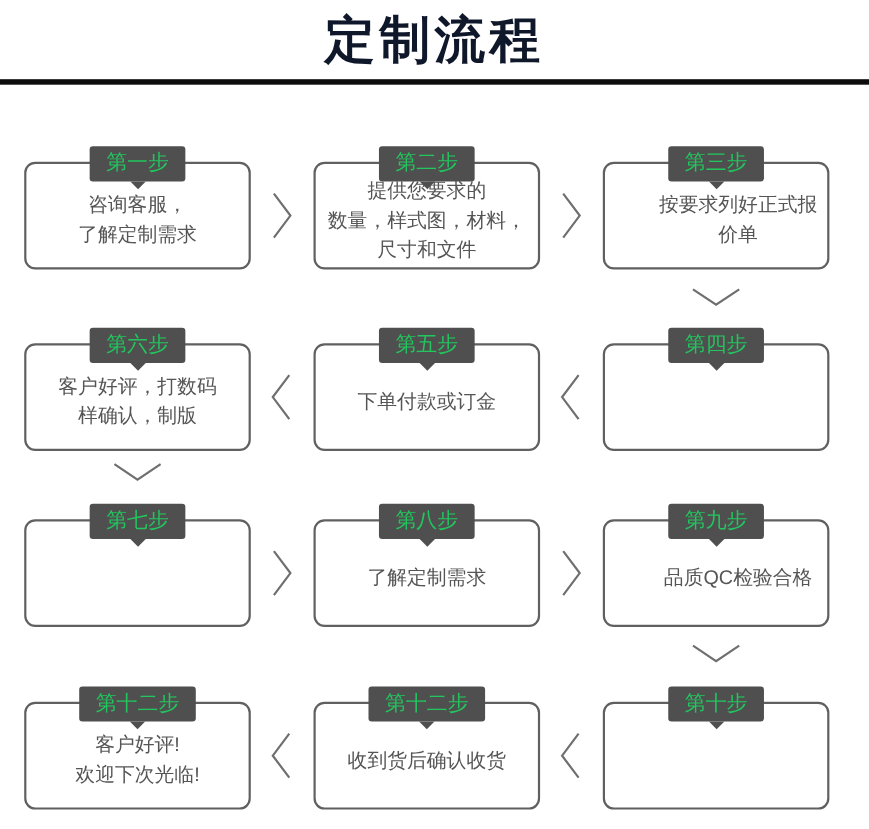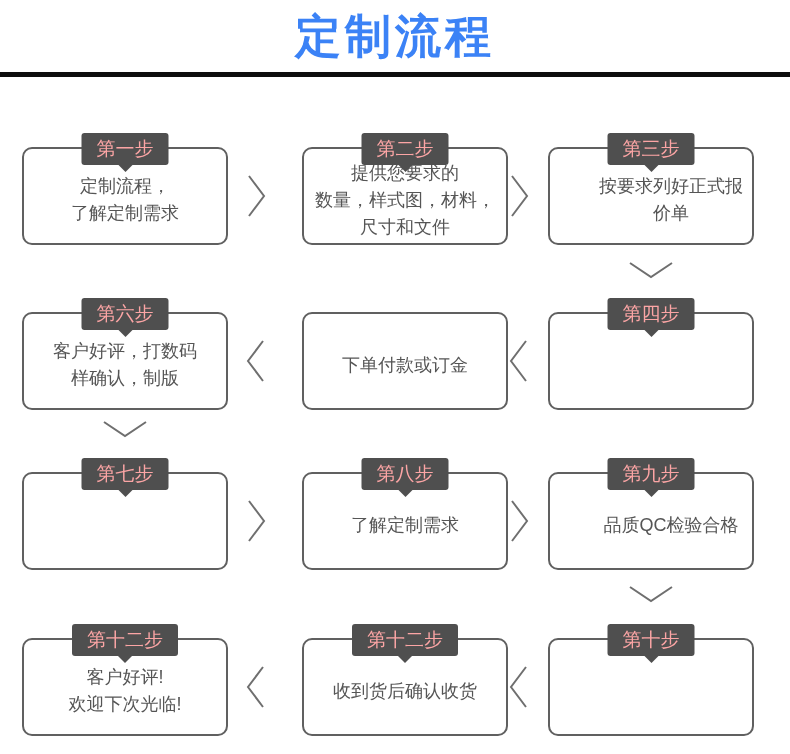--- a/index.html
+++ b/index.html
@@ -2,39 +2,39 @@
 <html><head>
 <meta charset="utf-8">
 <style>
   html,body{margin:0;padding:0;background:#ffffff;}
   body{font-family:"Liberation Sans","DejaVu Sans",sans-serif;}
   .canvas{position:relative;width:790px;height:754px;background:#fff;overflow:hidden;}
 
   
   .page-title{position:absolute;top:4px;left:0;width:790px;height:64px;
     text-align:center;font-size:46px;line-height:64px;font-weight:900;
-    color:#3b82f6;letter-spacing:4px;}
+    color:#0f172a;letter-spacing:4px;}
   .title-rule{position:absolute;top:72px;left:0;width:790px;height:5px;background:#0d0d0d;}
 
   
   .step{position:absolute;width:206px;height:98px;box-sizing:border-box;
     border:2px solid #606060;border-radius:10px;background:#fff;
     display:flex;flex-direction:column;justify-content:center;align-items:center;
     padding:14px 6px 6px 6px;}
   .step .text{font-size:18px;line-height:27px;color:#555;text-align:center;
     white-space:pre-line;}
   .tab{position:absolute;top:-16px;left:50%;transform:translateX(-50%);
-    background:#4f4f4f;color:#fca5a5;font-size:19px;line-height:32px;height:32px;
+    background:#4f4f4f;color:#22c55e;font-size:19px;line-height:32px;height:32px;
     padding:0 15px;border-radius:3px;white-space:nowrap;z-index:2;}
   .notch{position:absolute;top:100%;left:50%;transform:translateX(-50%);
     width:0;height:0;border-left:7px solid transparent;border-right:7px solid transparent;
     border-top:7px solid #4f4f4f;}
 
   
-  .c1{left:22px;} .c2{left:302px;font-family:Liberation Serif, serif;} .c3{left:548px;padding-left:46px;}
+  .c1{left:22px;} .c2{left:285px;font-family:Liberation Serif, serif;} .c3{left:548px;padding-left:46px;}
   .r1{top:147px;} .r2{top:312px;} .r3{top:472px;} .r4{top:638px;}
 
   
   .arrow{position:absolute;}
   .arrow svg{display:block;}
   .ar1a{left:246px;top:174px;} .ar1b{left:509px;top:174px;}
   .ar2a{left:246px;top:339px;} .ar2b{left:509px;top:339px;}
   .ar3a{left:246px;top:499px;} .ar3b{left:509px;top:499px;}
   .ar4a{left:246px;top:665px;} .ar4b{left:509px;top:665px;}
   .ad1{left:628px;top:261px;} .ad2{left:102px;top:420px;} .ad3{left:628px;top:585px;}
@@ -42,40 +42,41 @@
 </head>
 <body>
 
 <div class="canvas">
 
   <div class="page-title">定制流程</div>
   <div class="title-rule"></div>
 
   <div class="step r1 c1">
     <div class="tab"><span>第一步</span><i class="notch"></i></div>
-    <div class="text">定制流程，
+    <div class="text">咨询客服，
 了解定制需求</div>
   </div>
   <div class="step r1 c2">
     <div class="tab"><span>第二步</span><i class="notch"></i></div>
     <div class="text">提供您要求的
 数量，样式图，材料，
 尺寸和文件</div>
   </div>
   <div class="step r1 c3">
     <div class="tab"><span>第三步</span><i class="notch"></i></div>
     <div class="text">按要求列好正式报价单</div>
   </div>
 
   <div class="step r2 c1">
     <div class="tab"><span>第六步</span><i class="notch"></i></div>
     <div class="text">客户好评，打数码
 样确认，制版</div>
   </div>
   <div class="step r2 c2">
+    <div class="tab"><span>第五步</span><i class="notch"></i></div>
     <div class="text">下单付款或订金</div>
   </div>
   <div class="step r2 c3">
     <div class="tab"><span>第四步</span><i class="notch"></i></div>
   </div>
 
   <div class="step r3 c1">
     <div class="tab"><span>第七步</span><i class="notch"></i></div>
   </div>
   <div class="step r3 c2">

